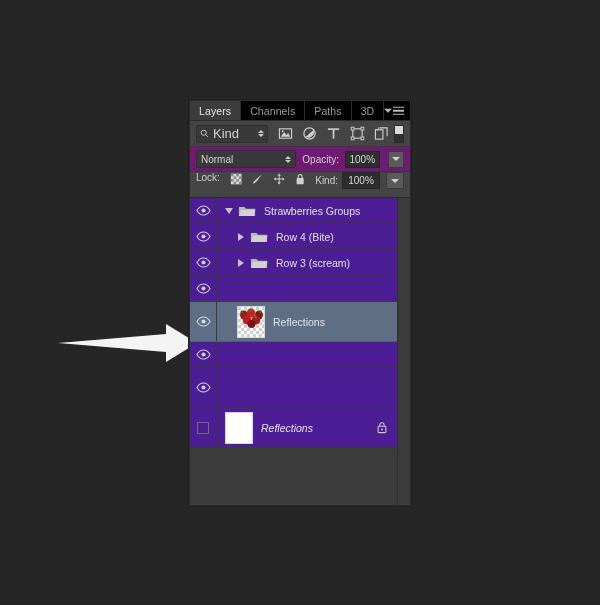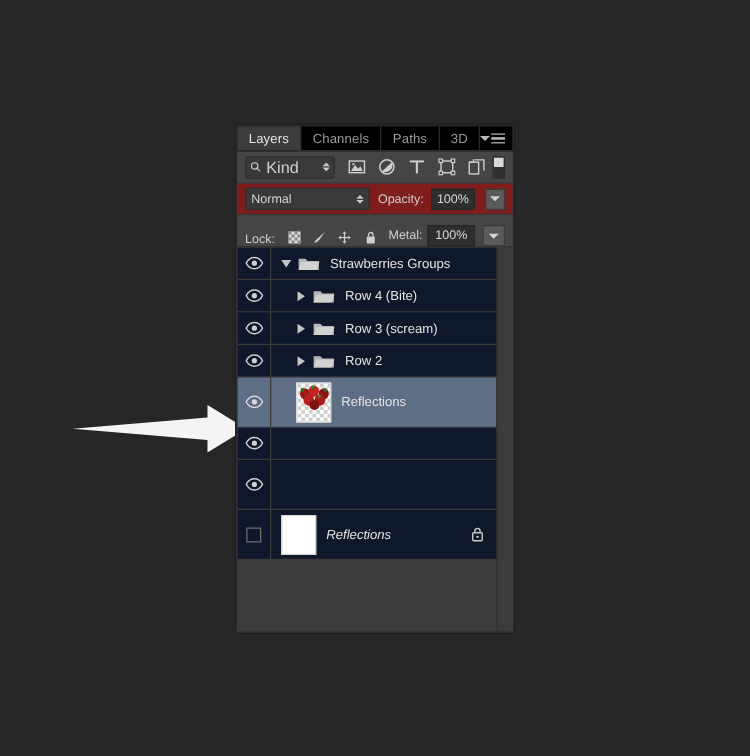--- a/index.html
+++ b/index.html
@@ -70,21 +70,21 @@
   .filter-icons { display: flex; align-items: center; gap: 9px; margin-left: 10px; }
   .ficon { width: 15px; height: 15px; display: block; }
   .filter-toggle {
     margin-left: auto; width: 10px; height: 18px;
     background: linear-gradient(180deg,#d9d9d9 0 50%, #2f2f2f 50% 100%);
     border: 1px solid #2b2b2b;
   }
 
   
   .blendrow {
-    height: 25px; background: #7f1d1d; display: flex; align-items: center;
+    height: 25px; background: #701a75; display: flex; align-items: center;
     padding: 0 6px; gap: 6px; border-bottom: 1px solid #373737; flex: 0 0 auto;
   }
   .blend-select {
     width: 110px; height: 18px; background: #393939; border: 1px solid #2e2e2e; border-radius: 2px;
     display: flex; align-items: center; padding: 0 4px; color: #d2d2d2; font-size: 10px;
   }
   .blend-select span.val { flex: 1 1 auto; }
   .small-label { font-size: 10px; color: #cfcfcf; }
   .numbox {
     width: 38px; height: 17px; background: #2e2e2e; border: 1px solid #262626;
@@ -92,35 +92,35 @@
     color: #d8d8d8; font-size: 10px;
   }
   .dropbtn {
     width: 18px; height: 17px; background: #5a5a5a; border: 1px solid #3a3a3a;
     display: flex; align-items: center; justify-content: center; margin-left: 2px;
   }
   .dropbtn i { width: 0; height: 0; border-left: 4px solid transparent; border-right: 4px solid transparent; border-top: 4px solid #d2d2d2; display: block; }
 
   
   .lockrow {
-    height: 26px; background: #454545; display: flex; align-items: flex-end;
+    height: 26px; background: #454545; display: flex; align-items: flex-start;
     padding: 0 6px; gap: 9px; border-bottom: 1px solid #2b2b2b; flex: 0 0 auto;
   }
   .lockrow .lock-label { font-size: 10px; color: #cfcfcf; margin-right: 1px; }
   .lockicon { width: 14px; height: 14px; display: block; }
   .fill-group { margin-left: auto; display: flex; align-items: center; gap: 4px; }
 
   
   .listwrap { flex: 1 1 auto; display: flex; min-height: 0; background: #3b3b3b; }
   .layerlist { flex: 1 1 auto; overflow: hidden; }
   .scrolltrack { width: 13px; background: #3b3b3b; border-left: 1px solid #303030; }
 
   .layerrow {
     height: 26px; display: flex; align-items: center;
-    background: #0f172a;
+    background: #4c1d95;
     border-bottom: 1px solid #3a3a3a;
     position: relative;
   }
   .layerrow.tall { height: 40px; }
   .layerrow.selected { background: #5d6e85; border-bottom-color: #4d5c70; }
   .eyecell {
     width: 27px; height: 100%; flex: 0 0 auto;
     display: flex; align-items: center; justify-content: center;
     border-right: 1px solid #3a3a3a;
   }
@@ -260,21 +260,21 @@
       <svg class="lockicon" viewBox="0 0 14 14">
         <path d="M7 0.8 L9 3.2 L5 3.2 Z M7 13.2 L9 10.8 L5 10.8 Z M0.8 7 L3.2 5 L3.2 9 Z M13.2 7 L10.8 5 L10.8 9 Z" fill="#cfcfcf"></path>
         <rect x="6.4" y="3" width="1.2" height="8" fill="#cfcfcf"></rect>
         <rect x="3" y="6.4" width="8" height="1.2" fill="#cfcfcf"></rect>
       </svg>
       <svg class="lockicon" viewBox="0 0 14 14">
         <rect x="3" y="6" width="8" height="7" rx="1" fill="#cfcfcf"></rect>
         <path d="M4.8 6 V4.2 a2.2 2.2 0 0 1 4.4 0 V6" fill="none" stroke="#cfcfcf" stroke-width="1.3"></path>
       </svg>
       <div class="fill-group">
-        <span class="small-label">Metal:</span>
+        <span class="small-label">Kind:</span>
         <span class="numbox">100%</span>
         <span class="dropbtn">
             <i></i>
           </span>
       </div>
     </div>
 
     <div class="listwrap">
       <div class="layerlist">
 
@@ -336,31 +336,20 @@
             <span class="layername">Row 3 (scream)</span>
           </div>
         </div>
 
         <div class="layerrow">
           <div class="eyecell">
             <svg class="eye" viewBox="0 0 16 11">
               <path d="M8 0.7 C3.6 0.7 1 5.5 1 5.5 C1 5.5 3.6 10.3 8 10.3 C12.4 10.3 15 5.5 15 5.5 C15 5.5 12.4 0.7 8 0.7 Z" fill="none" stroke="#d0d0d0" stroke-width="1.1"></path>
               <circle cx="8" cy="5.5" r="2.2" fill="#d0d0d0"></circle>
             </svg>
-          </div>
-          <div class="rowbody">
-            <span class="indent"></span>
-            <span class="twisty">
-                <i class="closed"></i>
-              </span>
-            <svg class="folder" viewBox="0 0 20 15">
-              <path d="M1 13 V3 H7 L9 5 H19 V13 Z" fill="#b7b7b7"></path>
-              <path d="M1 13 L3.5 6 H19.5 L17 13 Z" fill="#d2d2d2"></path>
-            </svg>
-            <span class="layername">Row 2</span>
           </div>
         </div>
 
 
         <div class="layerrow tall selected">
           <div class="eyecell">
             <svg class="eye" viewBox="0 0 16 11">
               <path d="M8 0.7 C3.6 0.7 1 5.5 1 5.5 C1 5.5 3.6 10.3 8 10.3 C12.4 10.3 15 5.5 15 5.5 C15 5.5 12.4 0.7 8 0.7 Z" fill="none" stroke="#d9d9d9" stroke-width="1.1"></path>
               <circle cx="8" cy="5.5" r="2.2" fill="#d9d9d9"></circle>
             </svg>

